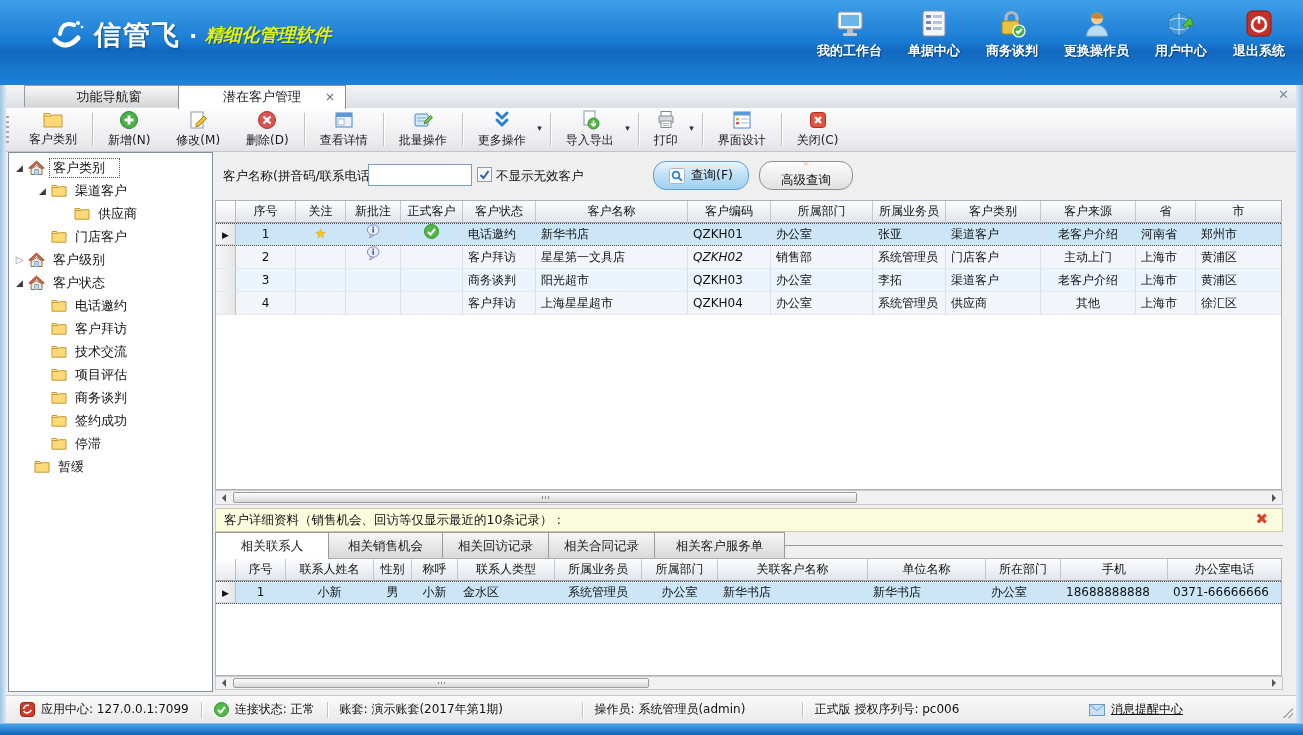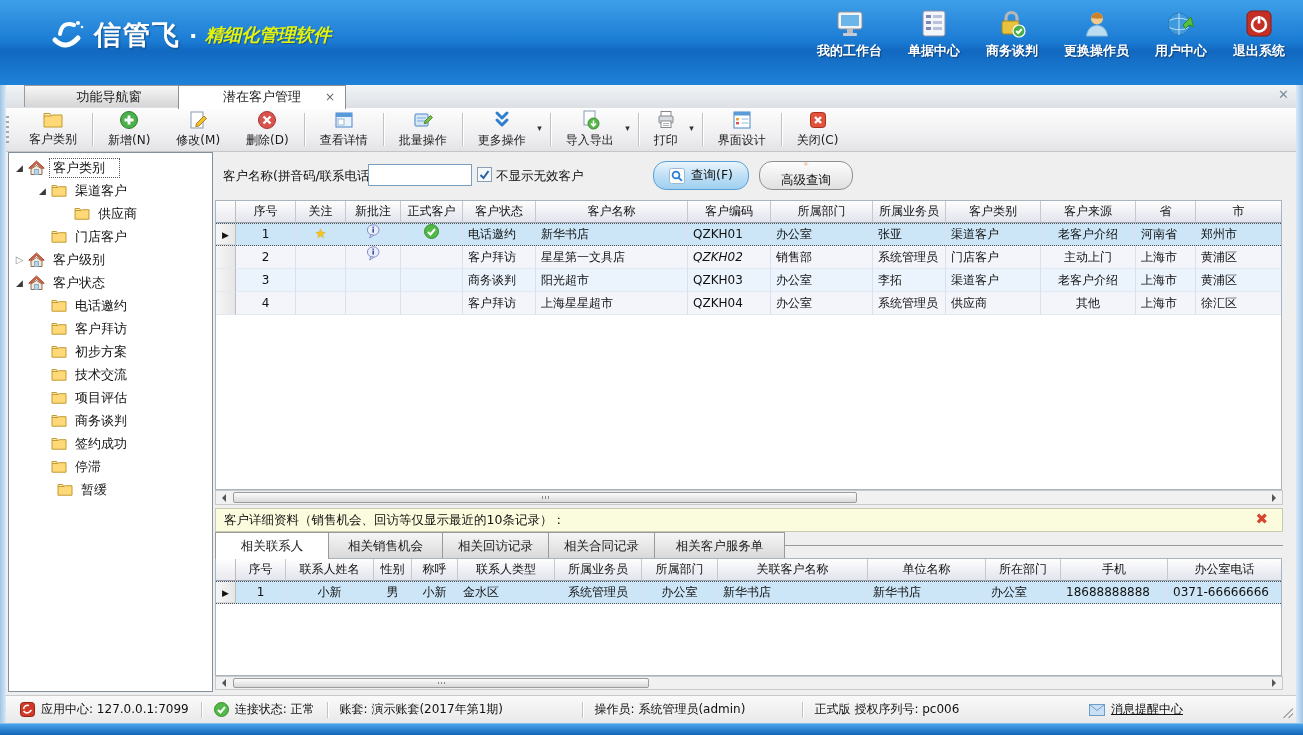--- a/index.html
+++ b/index.html
@@ -406,30 +406,20 @@
           <span class="tlabel">客户拜访</span>
         </div>
         <div class="trow" style="padding-left: 27px;">
           <span class="texp"></span>
           <span class="ticn">
             <svg width="16" height="13" viewBox="0 0 16 13">
               <path d="M1 3.5V1.5h4.6l1.2 2" fill="#FFEDB0" stroke="#C39A30"></path>
               <path d="M1 3.5h5.8l1.5-.8H15v9.5H1z" fill="#FFD978" stroke="#C39A30"></path>
             </svg>
           </span>
-          <span class="tlabel">初步方案</span>
-        </div>
-        <div class="trow" style="padding-left: 27px;">
-          <span class="texp"></span>
-          <span class="ticn">
-            <svg width="16" height="13" viewBox="0 0 16 13">
-              <path d="M1 3.5V1.5h4.6l1.2 2" fill="#FFEDB0" stroke="#C39A30"></path>
-              <path d="M1 3.5h5.8l1.5-.8H15v9.5H1z" fill="#FFD978" stroke="#C39A30"></path>
-            </svg>
-          </span>
           <span class="tlabel">技术交流</span>
         </div>
         <div class="trow" style="padding-left: 27px;">
           <span class="texp"></span>
           <span class="ticn">
             <svg width="16" height="13" viewBox="0 0 16 13">
               <path d="M1 3.5V1.5h4.6l1.2 2" fill="#FFEDB0" stroke="#C39A30"></path>
               <path d="M1 3.5h5.8l1.5-.8H15v9.5H1z" fill="#FFD978" stroke="#C39A30"></path>
             </svg>
           </span>
@@ -458,21 +448,21 @@
         <div class="trow" style="padding-left: 27px;">
           <span class="texp"></span>
           <span class="ticn">
             <svg width="16" height="13" viewBox="0 0 16 13">
               <path d="M1 3.5V1.5h4.6l1.2 2" fill="#FFEDB0" stroke="#C39A30"></path>
               <path d="M1 3.5h5.8l1.5-.8H15v9.5H1z" fill="#FFD978" stroke="#C39A30"></path>
             </svg>
           </span>
           <span class="tlabel">停滞</span>
         </div>
-        <div class="trow" style="padding-left: 33px;">
+        <div class="trow" style="padding-left: 10px;">
           <span class="texp"></span>
           <span class="ticn">
             <svg width="16" height="13" viewBox="0 0 16 13">
               <path d="M1 3.5V1.5h4.6l1.2 2" fill="#FFEDB0" stroke="#C39A30"></path>
               <path d="M1 3.5h5.8l1.5-.8H15v9.5H1z" fill="#FFD978" stroke="#C39A30"></path>
             </svg>
           </span>
           <span class="tlabel">暂缓</span>
         </div>
       </div>

